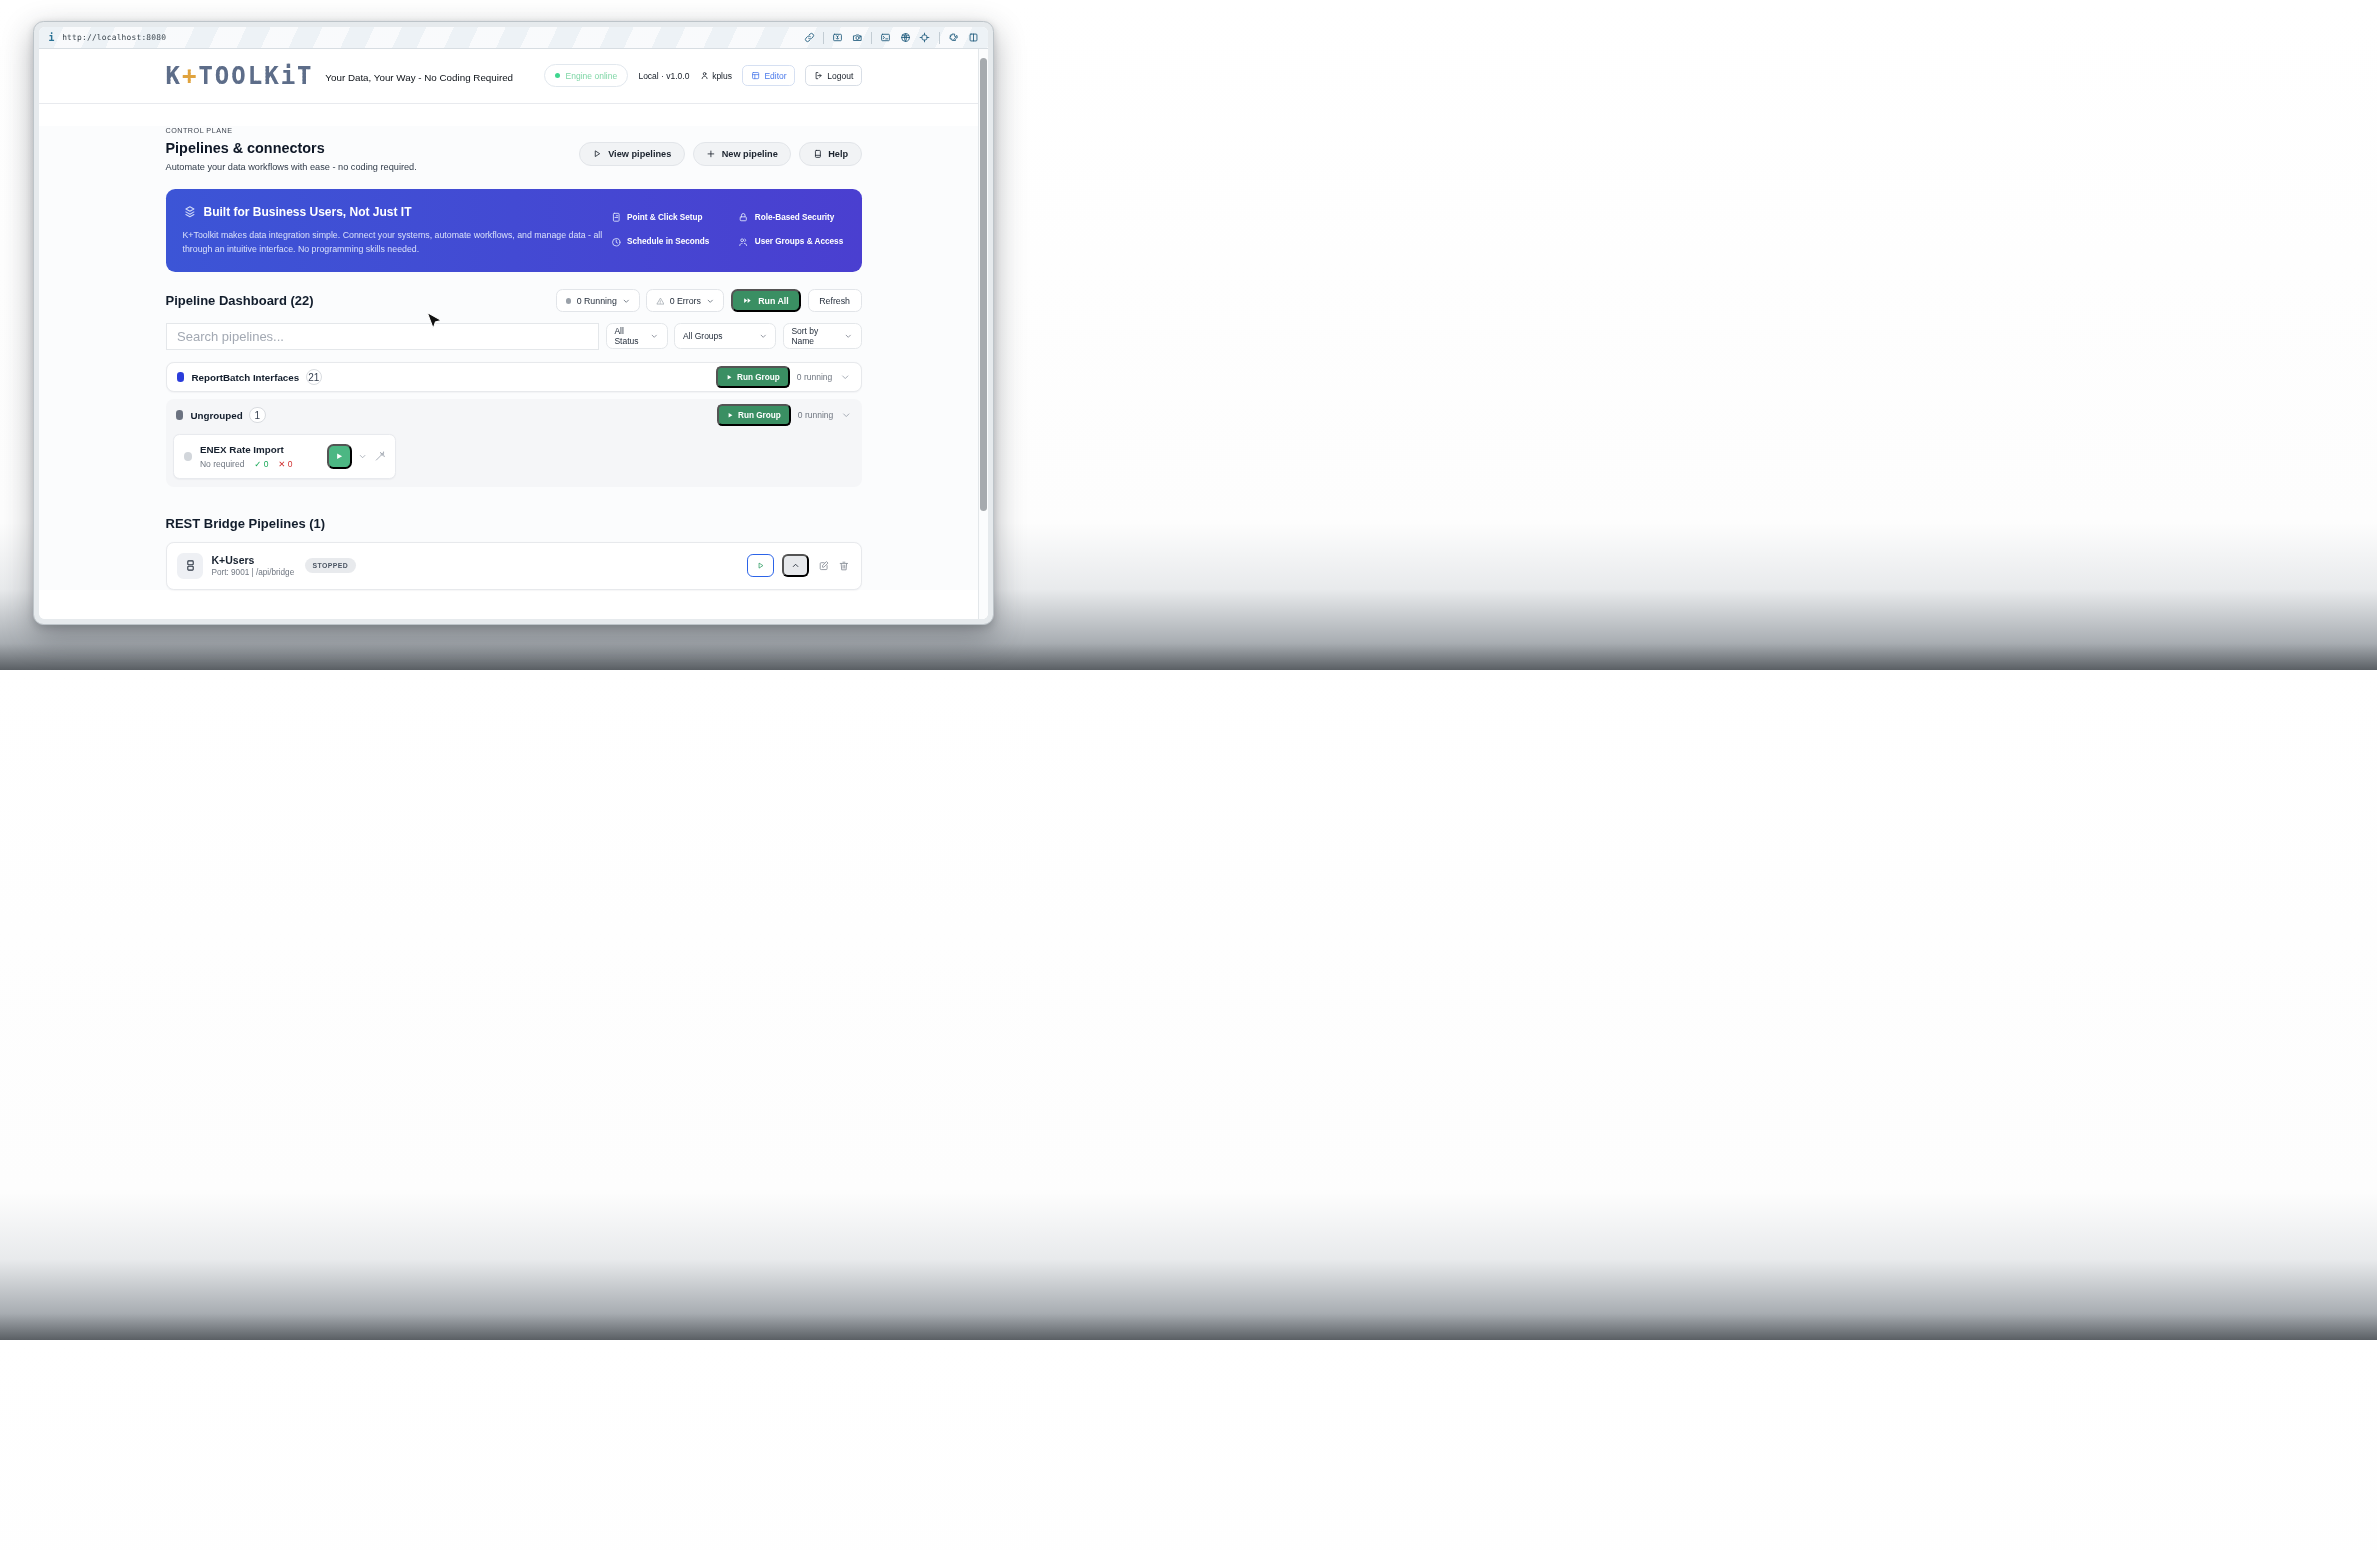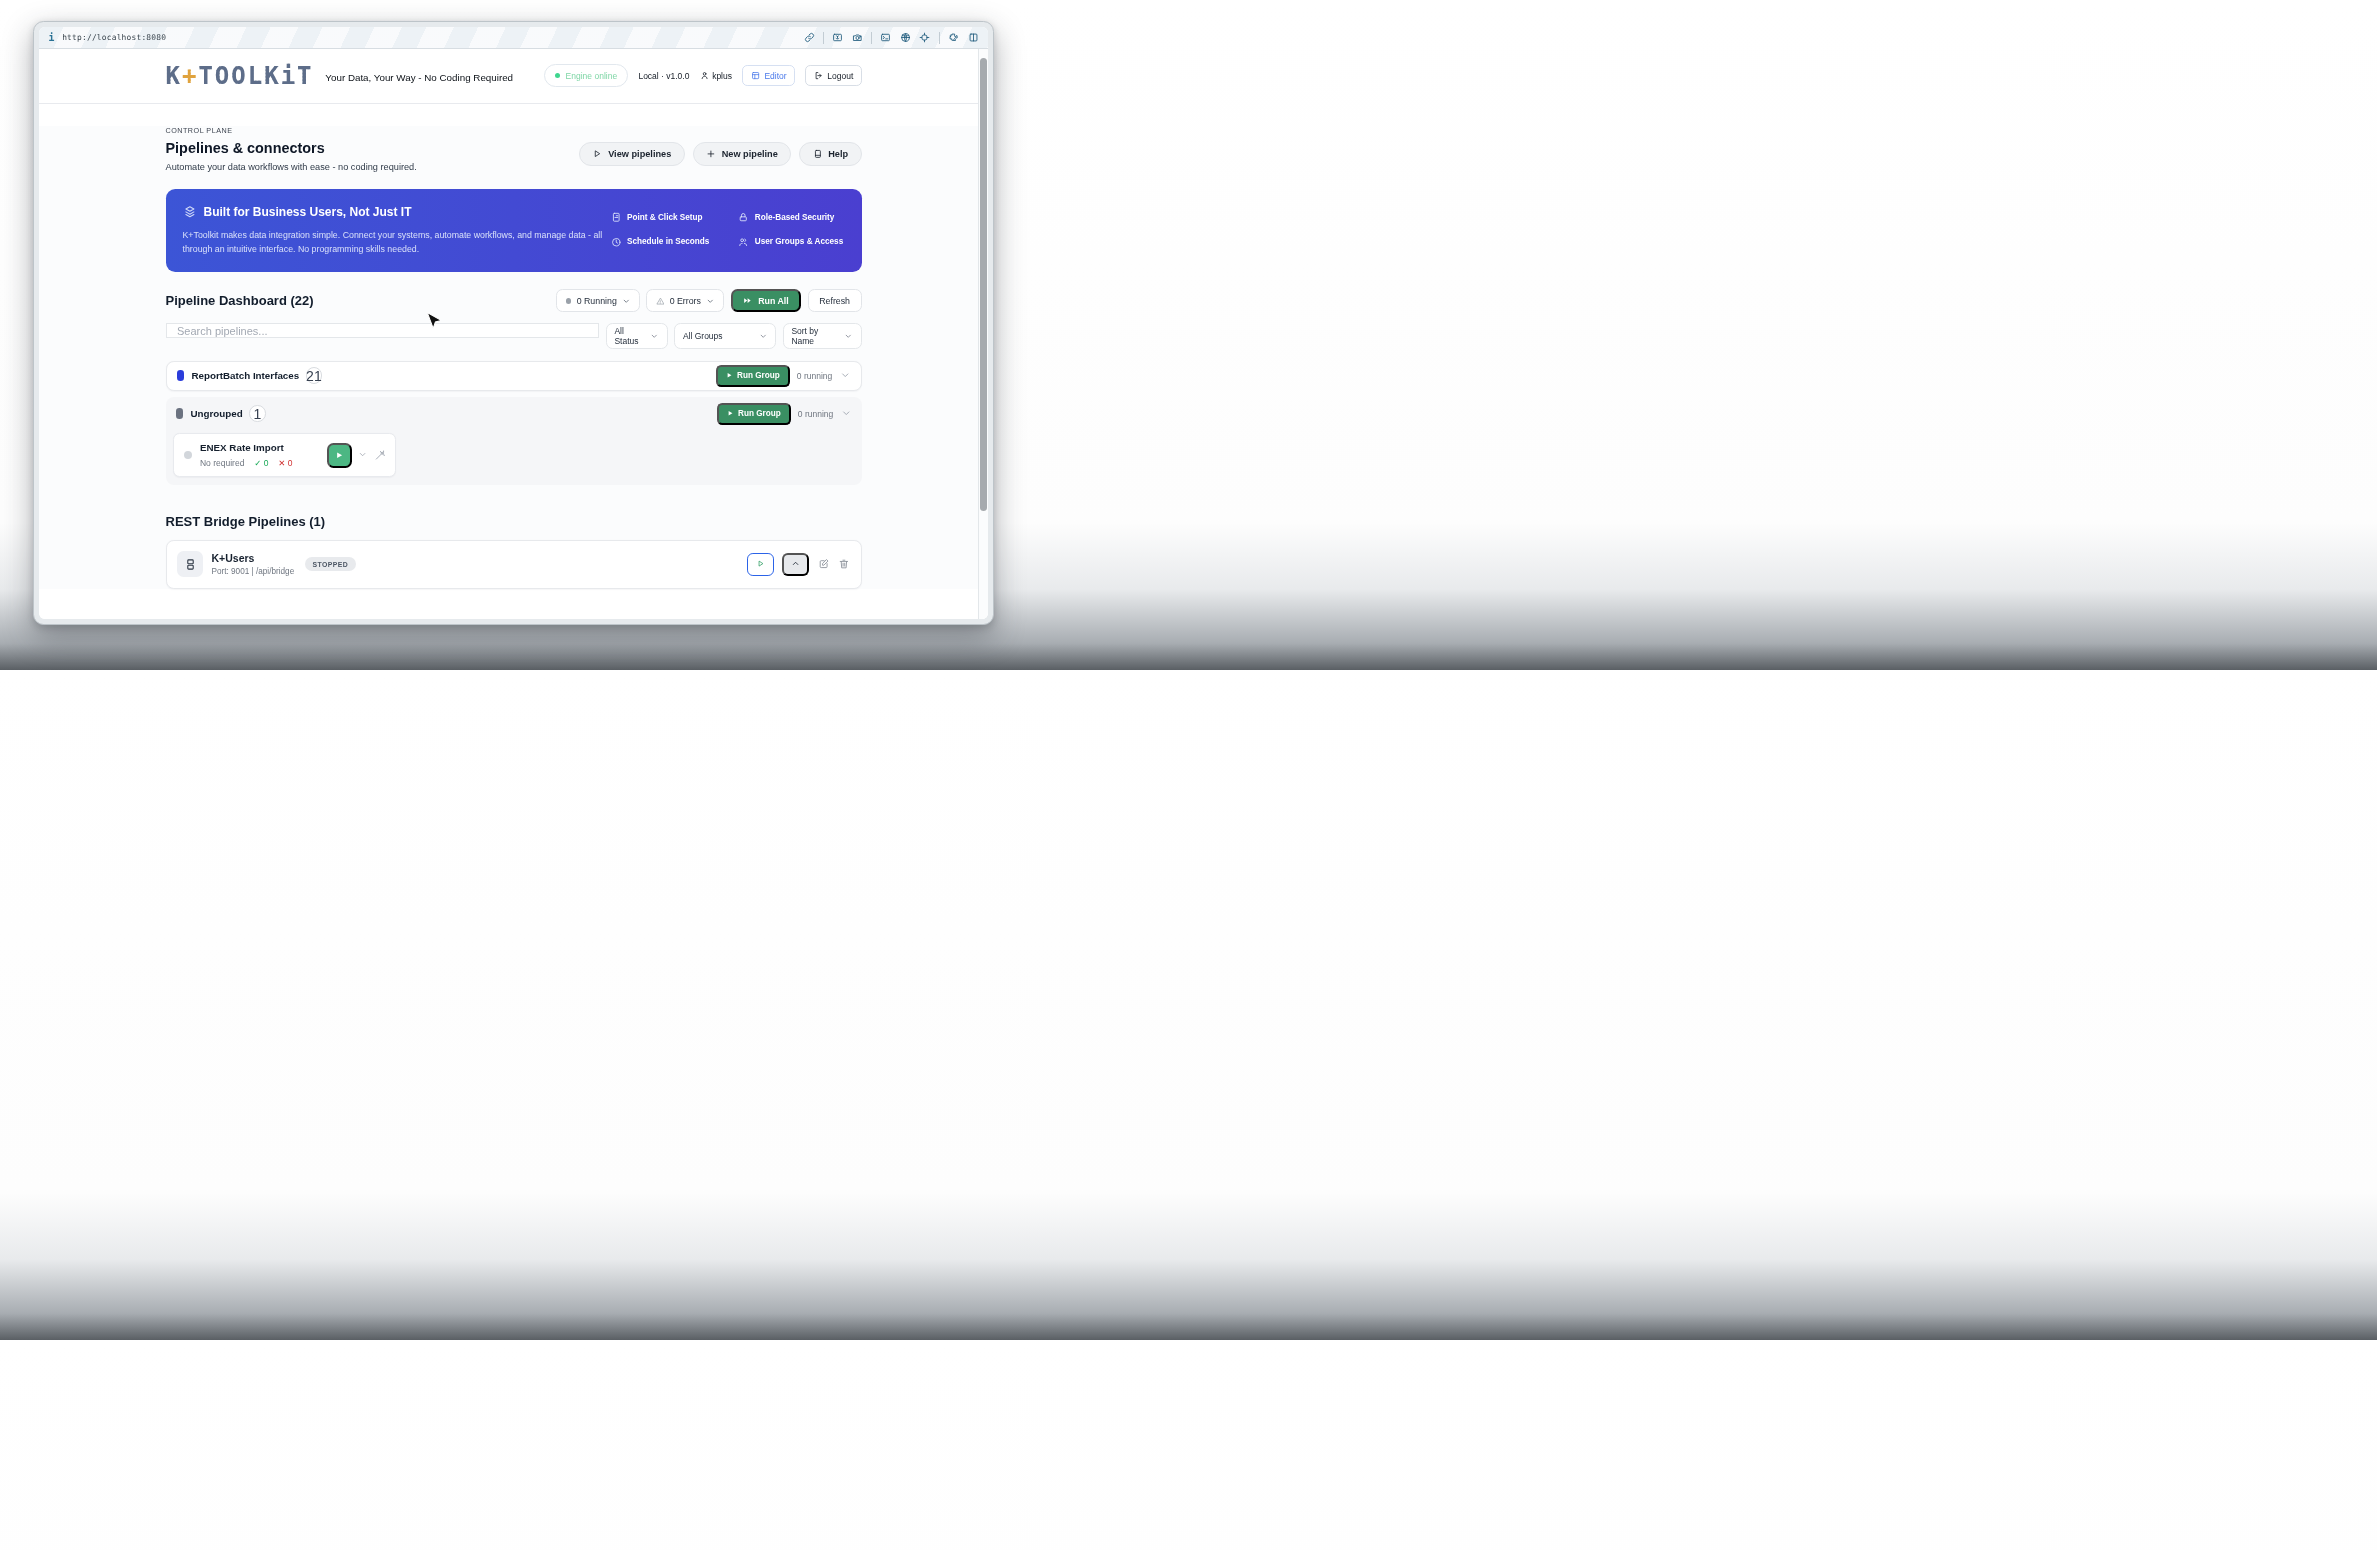--- a/index.html
+++ b/index.html
@@ -107,35 +107,35 @@
   .ctl .icon svg, .chev svg { width:8.5px; height:8.5px; fill:none; stroke:currentColor; stroke-width:2; stroke-linecap:round; stroke-linejoin:round; }
   .ctl .chev { color:#4b5563; }
   .btn-runall { display:flex; align-items:center; gap:5.9px; background:#3a8f63; border-radius:6.5px; height:23px; padding:0 10.5px;
     color:#fff; font-size:8.8px; font-weight:700; cursor:pointer; }
   .btn-runall .icon svg { width:9.2px; height:9.2px; fill:#fff; }
   .btn-refresh { background:#fff; border:0.7px solid #e2e5e9; border-radius:6.5px; height:23px; padding:0 10.5px;
     font-size:8.8px; color:#1f2937; display:flex; align-items:center; cursor:pointer; }
 
   
   .search-row { margin-top:11px; display:flex; gap:6.5px; }
-  .search-input { flex:1; height:15px; border:0.7px solid #e4e7ea; border-radius:0; padding:0 10.5px; font-size:11px;
+  .search-input { flex:1; height:27px; border:0.7px solid #e4e7ea; border-radius:0; padding:0 10.5px; font-size:13px;
     color:#1f2937; background:#fff; outline:none; font-family:"Liberation Sans",sans-serif; }
   .search-input::placeholder { color:#a3a9b3; }
   .select { display:flex; align-items:center; justify-content:space-between; gap:6.5px; background:#fff; border:0.7px solid #e4e7ea;
     border-radius:6.5px; height:25.5px; padding:0 7.9px; font-size:8.5px; color:#1f2937; cursor:pointer; }
   .select .chev { color:#6b7280; }
   .sel-status { width:62px; } .sel-groups { width:102px; } .sel-sort { width:79px; }
 
   
   .group-card { margin-top:11.8px; background:#fff; border:0.7px solid #e7e9ec; border-radius:7.9px; height:30px;
     display:flex; align-items:center; padding:0 10.5px; box-shadow:0 0.7px 1.3px rgba(16,24,40,.04); }
   .gdot { width:6.5px; height:10.5px; border-radius:3.3px; flex:none; }
   .gname { font-size:9.8px; font-weight:800; color:#121d2c; margin-left:7.9px; }
   .gcount { width:16.4px; height:16.4px; border:0.7px solid #d9dce0; border-radius:50%; display:flex; align-items:center; justify-content:center;
-    font-size:14px; color:#374151; margin-left:6.5px; background:#fff; }
+    font-size:10px; color:#374151; margin-left:6.5px; background:#fff; }
   .g-right { margin-left:auto; display:flex; align-items:center; gap:7.2px; }
   .btn-rungroup { display:flex; align-items:center; gap:4.6px; background:#3a8f63; border-radius:5.2px; padding:4.6px 7.9px;
     color:#fff; font-size:8.2px; font-weight:700; cursor:pointer; }
   .btn-rungroup .icon svg { width:6.5px; height:6.5px; fill:#fff; }
   .g-running { font-size:8.5px; color:#6f7680; }
   .g-chev { color:#9aa1ab; cursor:pointer; }
   .g-chev svg { width:10.5px; height:10.5px; fill:none; stroke:currentColor; stroke-width:2; stroke-linecap:round; stroke-linejoin:round; }
 
   .group-open { margin-top:6.5px; background:#f5f6f8; border-radius:7.9px; padding-bottom:7.9px; }
   .group-open .group-card { margin-top:0; background:transparent; border:none; box-shadow:none; height:33px; }

